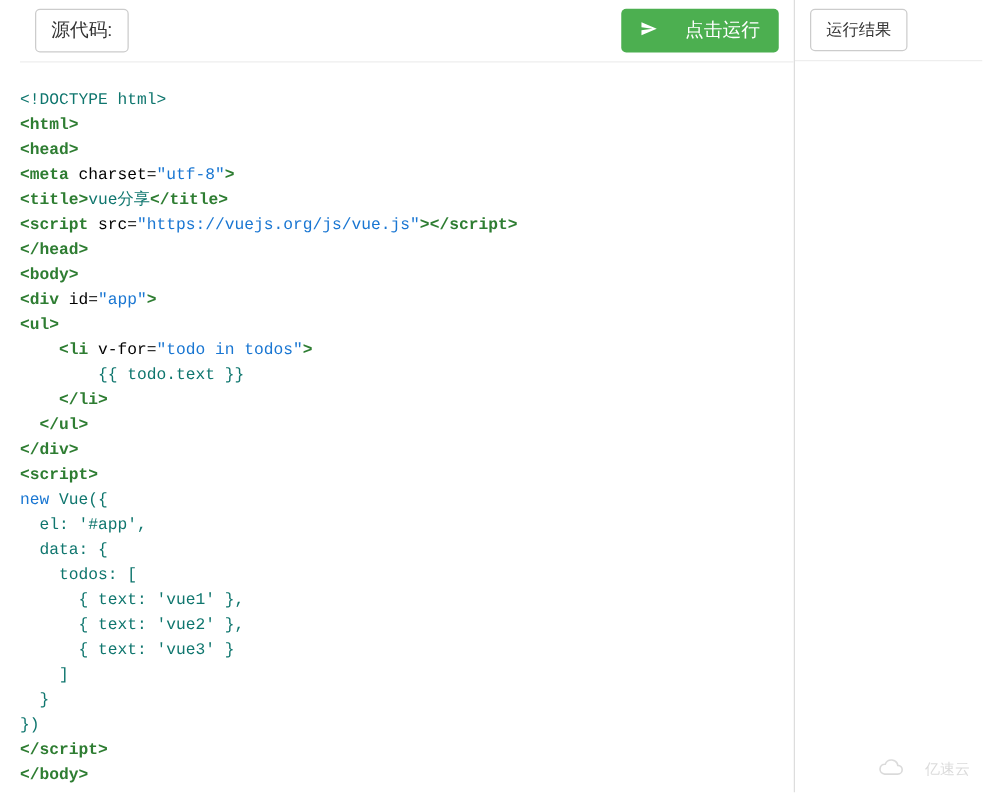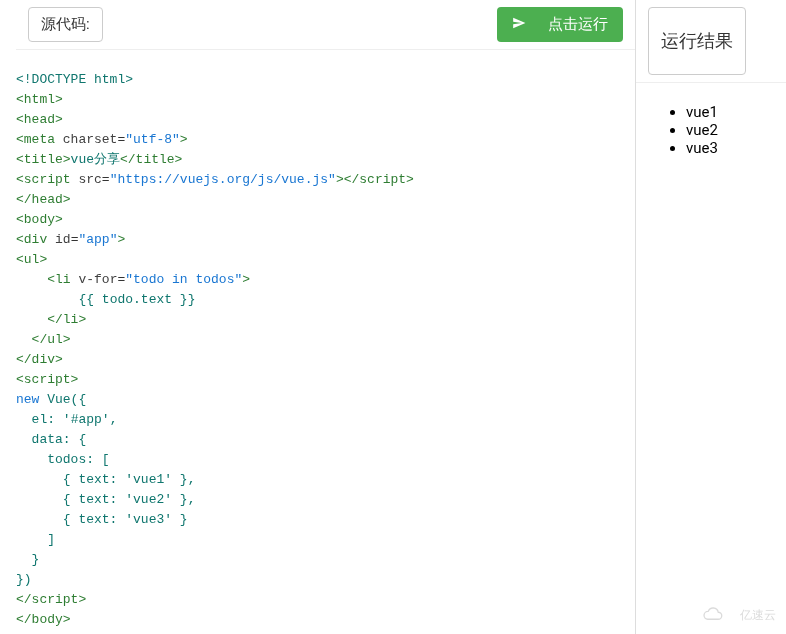--- a/index.html
+++ b/index.html
@@ -51,42 +51,42 @@
     .code-area {
       flex: 1;
       padding: 20px 16px;
       font-family: "Courier New", Consolas, monospace;
       font-size: 13px;
       line-height: 20px;
       white-space: pre;
       color: #333;
       overflow: hidden;
     }
-    .c-tag { color: #2e7d32; }
-    .c-attr { color: #404040; }
+    .c-tag { color: #2e7d32; font-weight: bold; }
+    .c-attr { color: #000000; }
     .c-str { color: #1976d2; }
     .c-kw { color: #1976d2; }
     .c-val { color: #0f766e; font-family: Liberation Mono, monospace; }
     .c-punct { color: #333; }
     .c-plain { color: #0f766e; }
     .right-panel {
       flex: 1;
       display: flex;
       flex-direction: column;
       position: relative;
     }
     .result-header {
       padding: 7px 12px;
       border-bottom: 1px solid #eee;
     }
     .result-label {
       border: 1px solid #ccc;
       border-radius: 4px;
-      padding: 21px 12px;
-      font-size: 18px;
+      padding: 7px 12px;
+      font-size: 13px;
       color: #333;
       display: inline-block;
     }
     .result-body {
       padding: 20px 10px 10px 10px;
       font-size: 15px;
     }
     .result-body ul {
       list-style: disc;
       padding-left: 40px;
@@ -149,27 +149,20 @@
   <span class="c-plain">}</span>
 <span class="c-plain">})</span>
 <span class="c-tag">&lt;/script&gt;</span>
 <span class="c-tag">&lt;/body&gt;</span>
 </div>
   </div>
   <div class="right-panel">
     <div class="result-header">
       <div class="result-label">运行结果</div>
     </div>
-    <div class="result-body">
-      <ul id="result-list">
-          <li>vue1</li>
-          <li>vue2</li>
-          <li>vue3</li>
-        </ul>
-    </div>
     <div class="watermark">
       <span>
         <svg width="22" height="14" viewBox="0 0 24 16" fill="none" stroke="#888" stroke-width="1.5">
             <path d="M6 14h12a4 4 0 0 0 0-8 6 6 0 0 0-11.5-1A4.5 4.5 0 0 0 6 14z"></path>
           </svg>
       </span>
       <span>亿速云</span>
     </div>
   </div>
 </div>

